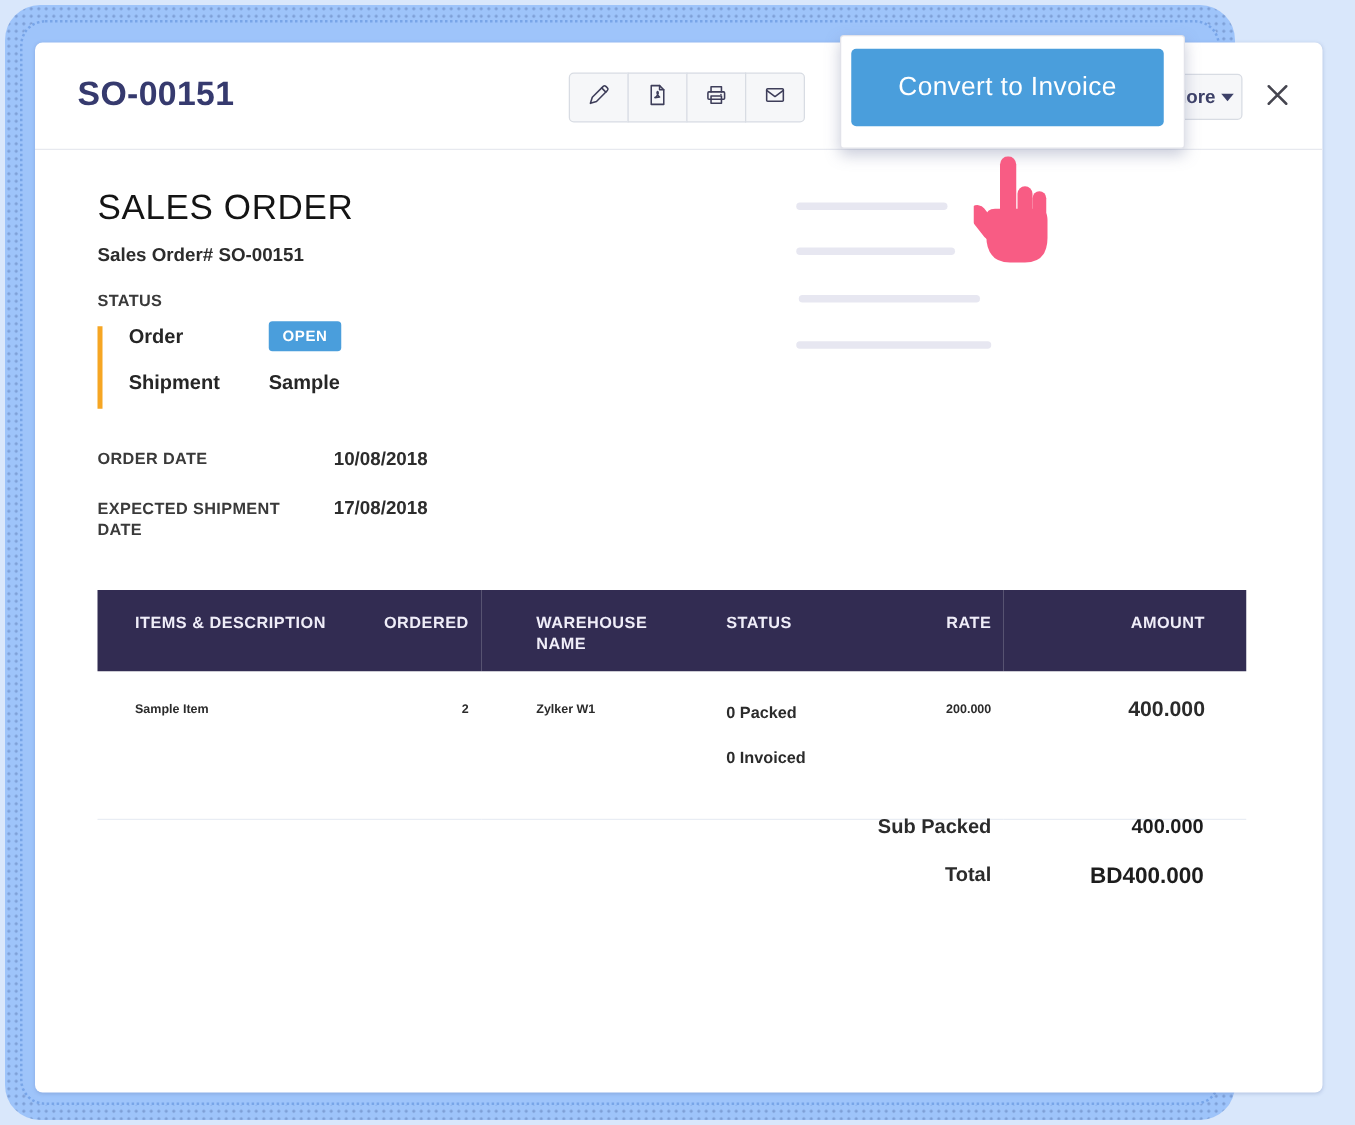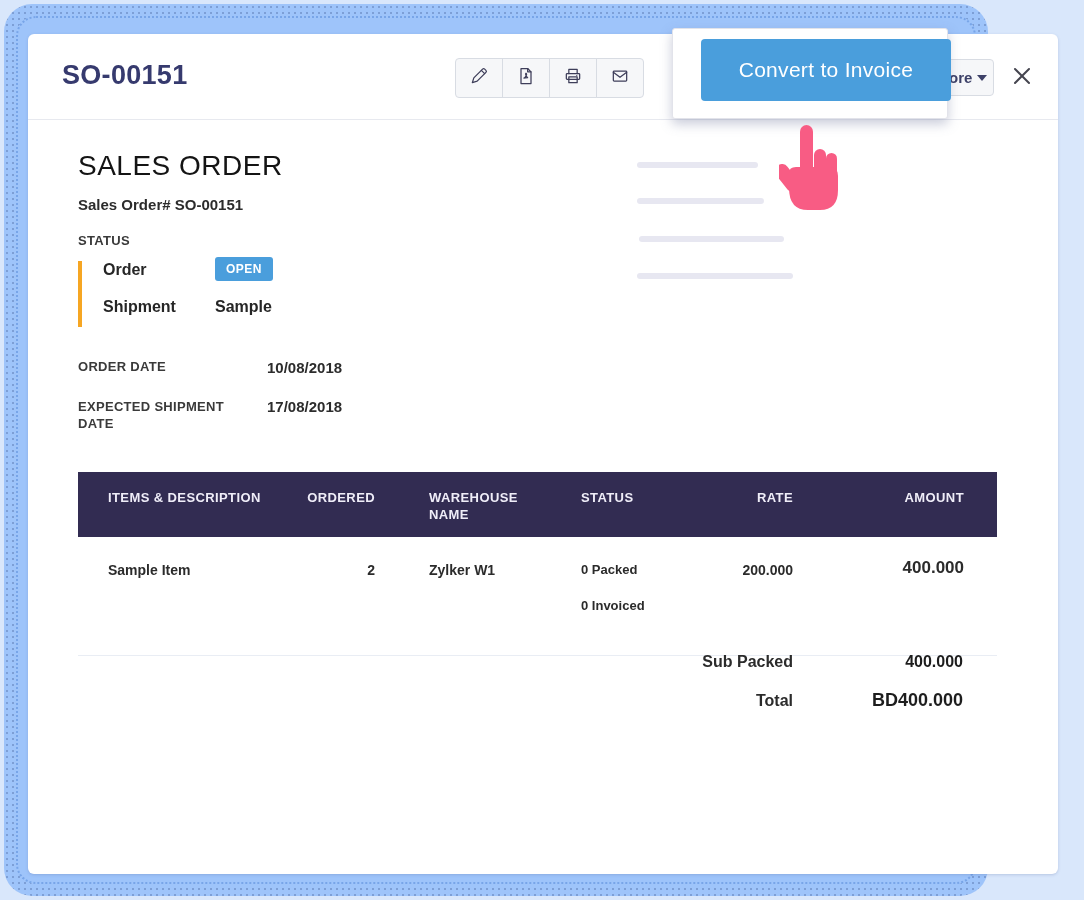--- a/index.html
+++ b/index.html
@@ -32,21 +32,21 @@
   .caret{width:0;height:0;border-left:5px solid transparent;border-right:5px solid transparent;border-top:6px solid #3d4168;}
 
   .close-btn{position:absolute;left:980px;top:30px;width:28px;height:28px;display:flex;align-items:center;justify-content:center;cursor:pointer;}
   .close-btn svg{stroke:#45454f;stroke-width:2;stroke-linecap:round;}
 
   
   .popup-glow{position:absolute;left:690px;top:10px;width:290px;height:190px;
               background:radial-gradient(ellipse 150px 95px at center, rgba(255,255,255,.75), rgba(255,255,255,0) 70%);z-index:9;}
   .popup{position:absolute;left:672px;top:28px;width:276px;height:91px;background:#fff;border:1px solid #e2e3ea;
          border-radius:3px;box-shadow:0 5px 12px rgba(100,110,150,.35);z-index:10;box-sizing:border-box;}
-  .convert-btn{position:absolute;left:28px;top:10px;width:250px;height:62px;background:#4a9edc;border:none;border-radius:4px;
+  .convert-btn{position:absolute;left:8px;top:10px;width:250px;height:62px;background:#4a9edc;border:none;border-radius:4px;
                color:#fff;font-size:21px;font-weight:400;letter-spacing:.3px;display:flex;align-items:center;justify-content:center;
                cursor:pointer;font-family:"Liberation Sans",sans-serif;}
   .hand{position:absolute;left:779px;top:125px;z-index:11;}
 
   
   .heading{position:absolute;left:50px;top:116px;font-size:28px;font-weight:500;color:#141414;letter-spacing:.5px;}
   .order-line{position:absolute;left:50px;top:162px;font-size:15px;font-weight:700;color:#2c2c2c;}
   .section-label{position:absolute;font-size:13px;font-weight:700;color:#3a3a3a;letter-spacing:.3px;}
   .status-label{left:50px;top:199px;}
 
@@ -67,21 +67,21 @@
   .skel1{left:609px;top:128px;width:121px;}
   .skel2{left:609px;top:164px;width:127px;}
   .skel3{left:611px;top:202px;width:145px;}
   .skel4{left:609px;top:239px;width:156px;}
 
   
   .items-table{position:absolute;left:50px;top:438px;width:919px;border-collapse:collapse;table-layout:fixed;}
   .items-table thead th{background:#322c52;color:#efedf8;font-size:13px;font-weight:600;letter-spacing:.4px;
                         vertical-align:top;padding-top:17px;padding-bottom:14px;line-height:17px;margin-top:48px;}
   .items-table td{vertical-align:top;padding-top:25px;padding-bottom:42px;border-bottom:1px solid #e9edf4;
-                  font-size:14px;color:#2b2b2b;}
+                  font-size:10px;color:#2b2b2b;}
   .c-items{text-align:left;padding-left:30px;}
   .c-ordered{text-align:right;padding-right:10px;}
   .c-wh{text-align:left;padding-left:44px;}
   .c-status{text-align:left;padding-left:21px;}
   .c-rate{text-align:right;padding-right:10px;}
   .c-amount{text-align:right;padding-right:33px;}
   td.c-items,td.c-ordered,td.c-wh{font-weight:700;}
   td.c-status{font-size:13px;font-weight:600;}
   td.c-status .line2{margin-top:21px;}
   td.c-rate{font-weight:600;}

